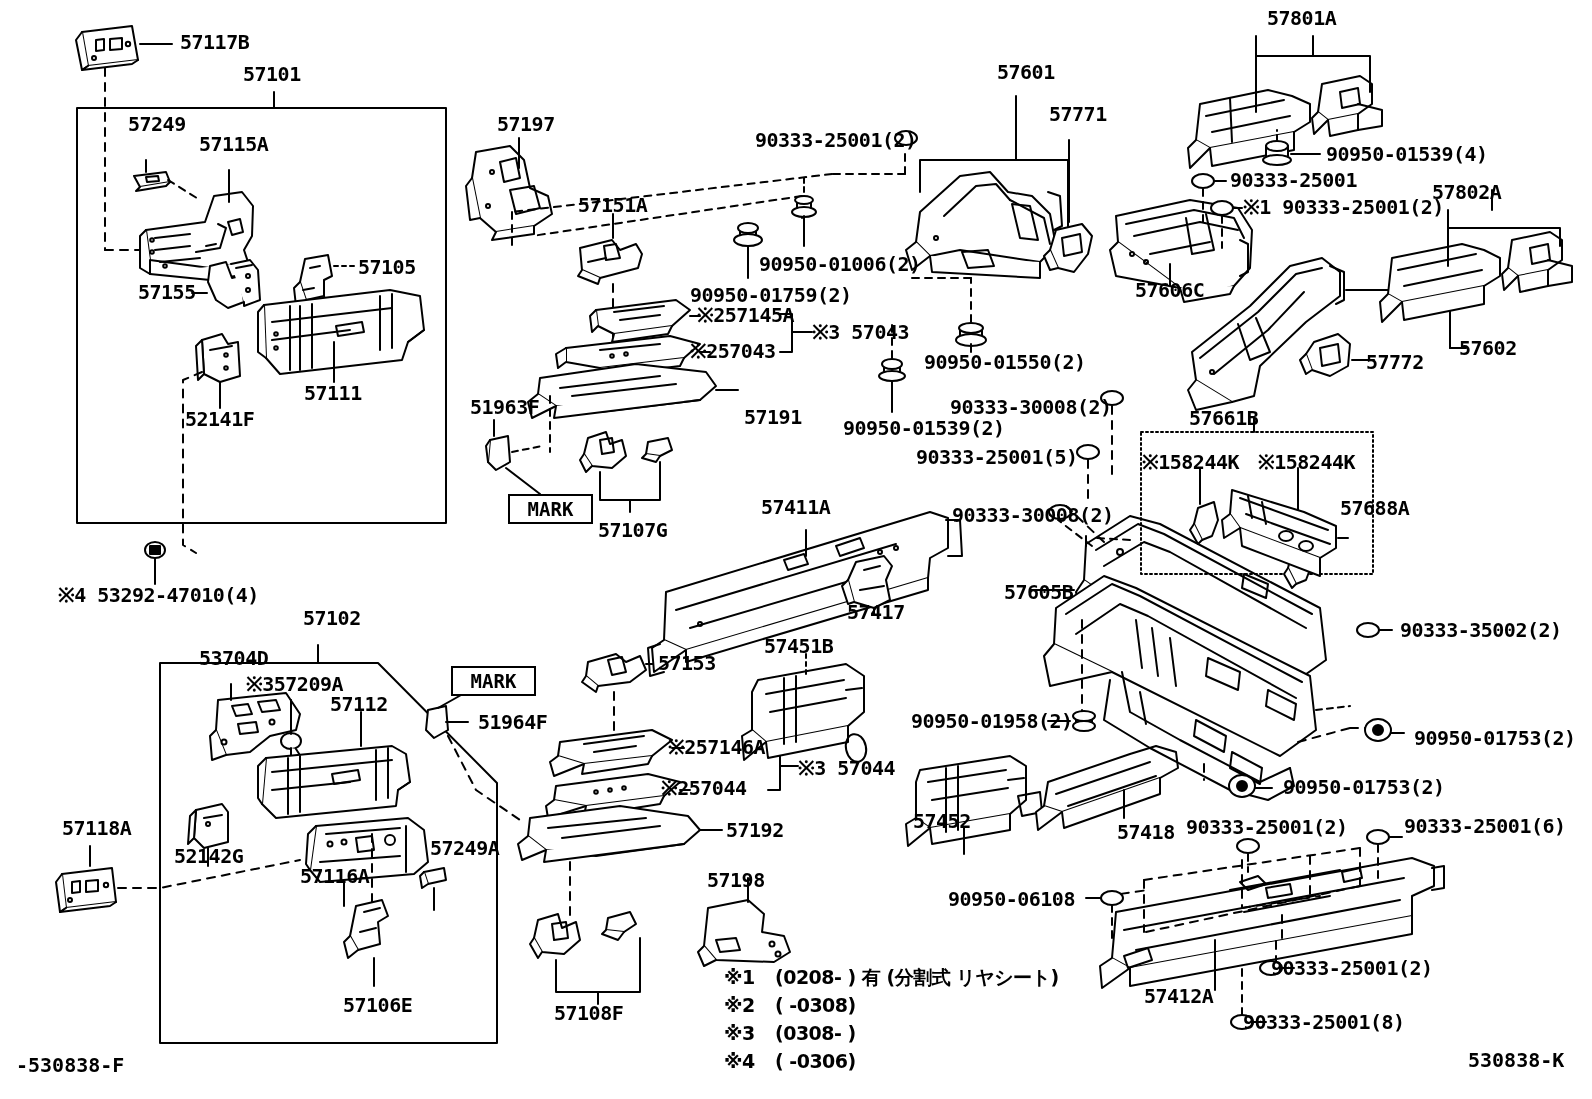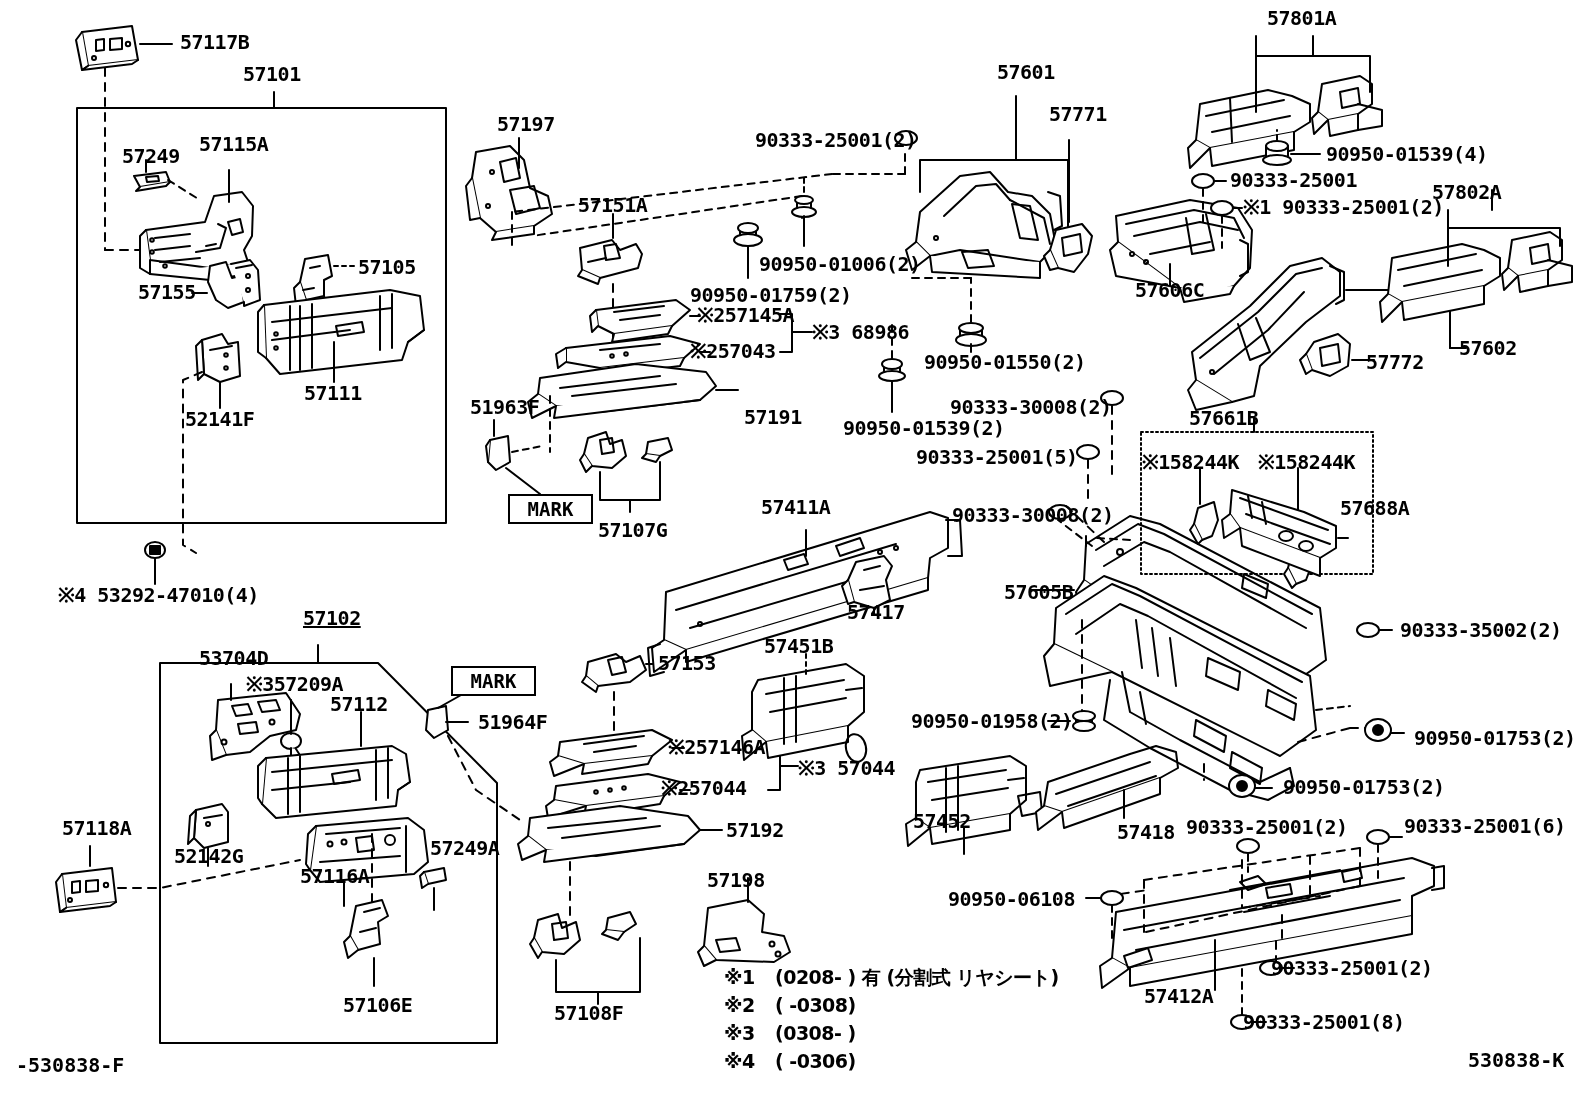--- a/index.html
+++ b/index.html
@@ -724,44 +724,44 @@
       <g>
         <ellipse cx="1222" cy="208" rx="11" ry="7" fill="#fff"></ellipse>
       </g>
       <line x1="1233" y1="208" x2="1242" y2="208"></line>
       <path d="M1222 216 L1222 248" stroke-dasharray="7,6"></path>
     </g>
   </svg>
 
   <div class="lbl" style="left:180px;top:32px;">57117B</div>
   <div class="lbl" style="left:243px;top:64px;">57101</div>
-  <div class="lbl" style="left:122px;top:114px;margin-top:32px;">57249</div>
+  <div class="lbl" style="left:128px;top:114px;">57249</div>
   <div class="lbl" style="left:199px;top:134px;">57115A</div>
   <div class="lbl" style="left:138px;top:282px;">57155</div>
   <div class="lbl" style="left:358px;top:257px;">57105</div>
   <div class="lbl" style="left:304px;top:383px;">57111</div>
   <div class="lbl" style="left:185px;top:409px;">52141F</div>
   <div class="lbl" style="left:58px;top:585px;">※4 53292-47010(4)</div>
 
-  <div class="lbl" style="left:303px;top:608px;text-decoration:underline;">57102</div>
+  <div class="lbl" style="left:303px;top:608px;">57102</div>
   <div class="lbl" style="left:199px;top:648px;">53704D</div>
   <div class="lbl" style="left:246px;top:674px;">※357209A</div>
   <div class="lbl" style="left:330px;top:694px;">57112</div>
   <div class="lbl" style="left:62px;top:818px;">57118A</div>
   <div class="lbl" style="left:174px;top:846px;">52142G</div>
   <div class="lbl" style="left:300px;top:866px;">57116A</div>
   <div class="lbl" style="left:430px;top:838px;">57249A</div>
   <div class="lbl" style="left:343px;top:995px;">57106E</div>
   <div class="lbl" style="left:478px;top:712px;">51964F</div>
 
   <div class="lbl" style="left:497px;top:114px;">57197</div>
   <div class="lbl" style="left:578px;top:195px;">57151A</div>
   <div class="lbl" style="left:697px;top:305px;">※257145A</div>
   <div class="lbl" style="left:690px;top:341px;">※257043</div>
-  <div class="lbl" style="left:812px;top:322px;">※3 68986</div>
+  <div class="lbl" style="left:812px;top:322px;">※3 57043</div>
   <div class="lbl" style="left:744px;top:379px;margin-top:28px;">57191</div>
   <div class="lbl" style="left:470px;top:397px;">51963F</div>
   <div class="lbl" style="left:598px;top:520px;">57107G</div>
   <div class="lbl" style="left:658px;top:653px;">57153</div>
   <div class="lbl" style="left:668px;top:737px;">※257146A</div>
   <div class="lbl" style="left:661px;top:778px;">※257044</div>
   <div class="lbl" style="left:798px;top:758px;">※3 57044</div>
   <div class="lbl" style="left:726px;top:820px;">57192</div>
   <div class="lbl" style="left:554px;top:1003px;">57108F</div>
   <div class="lbl" style="left:707px;top:870px;">57198</div>

